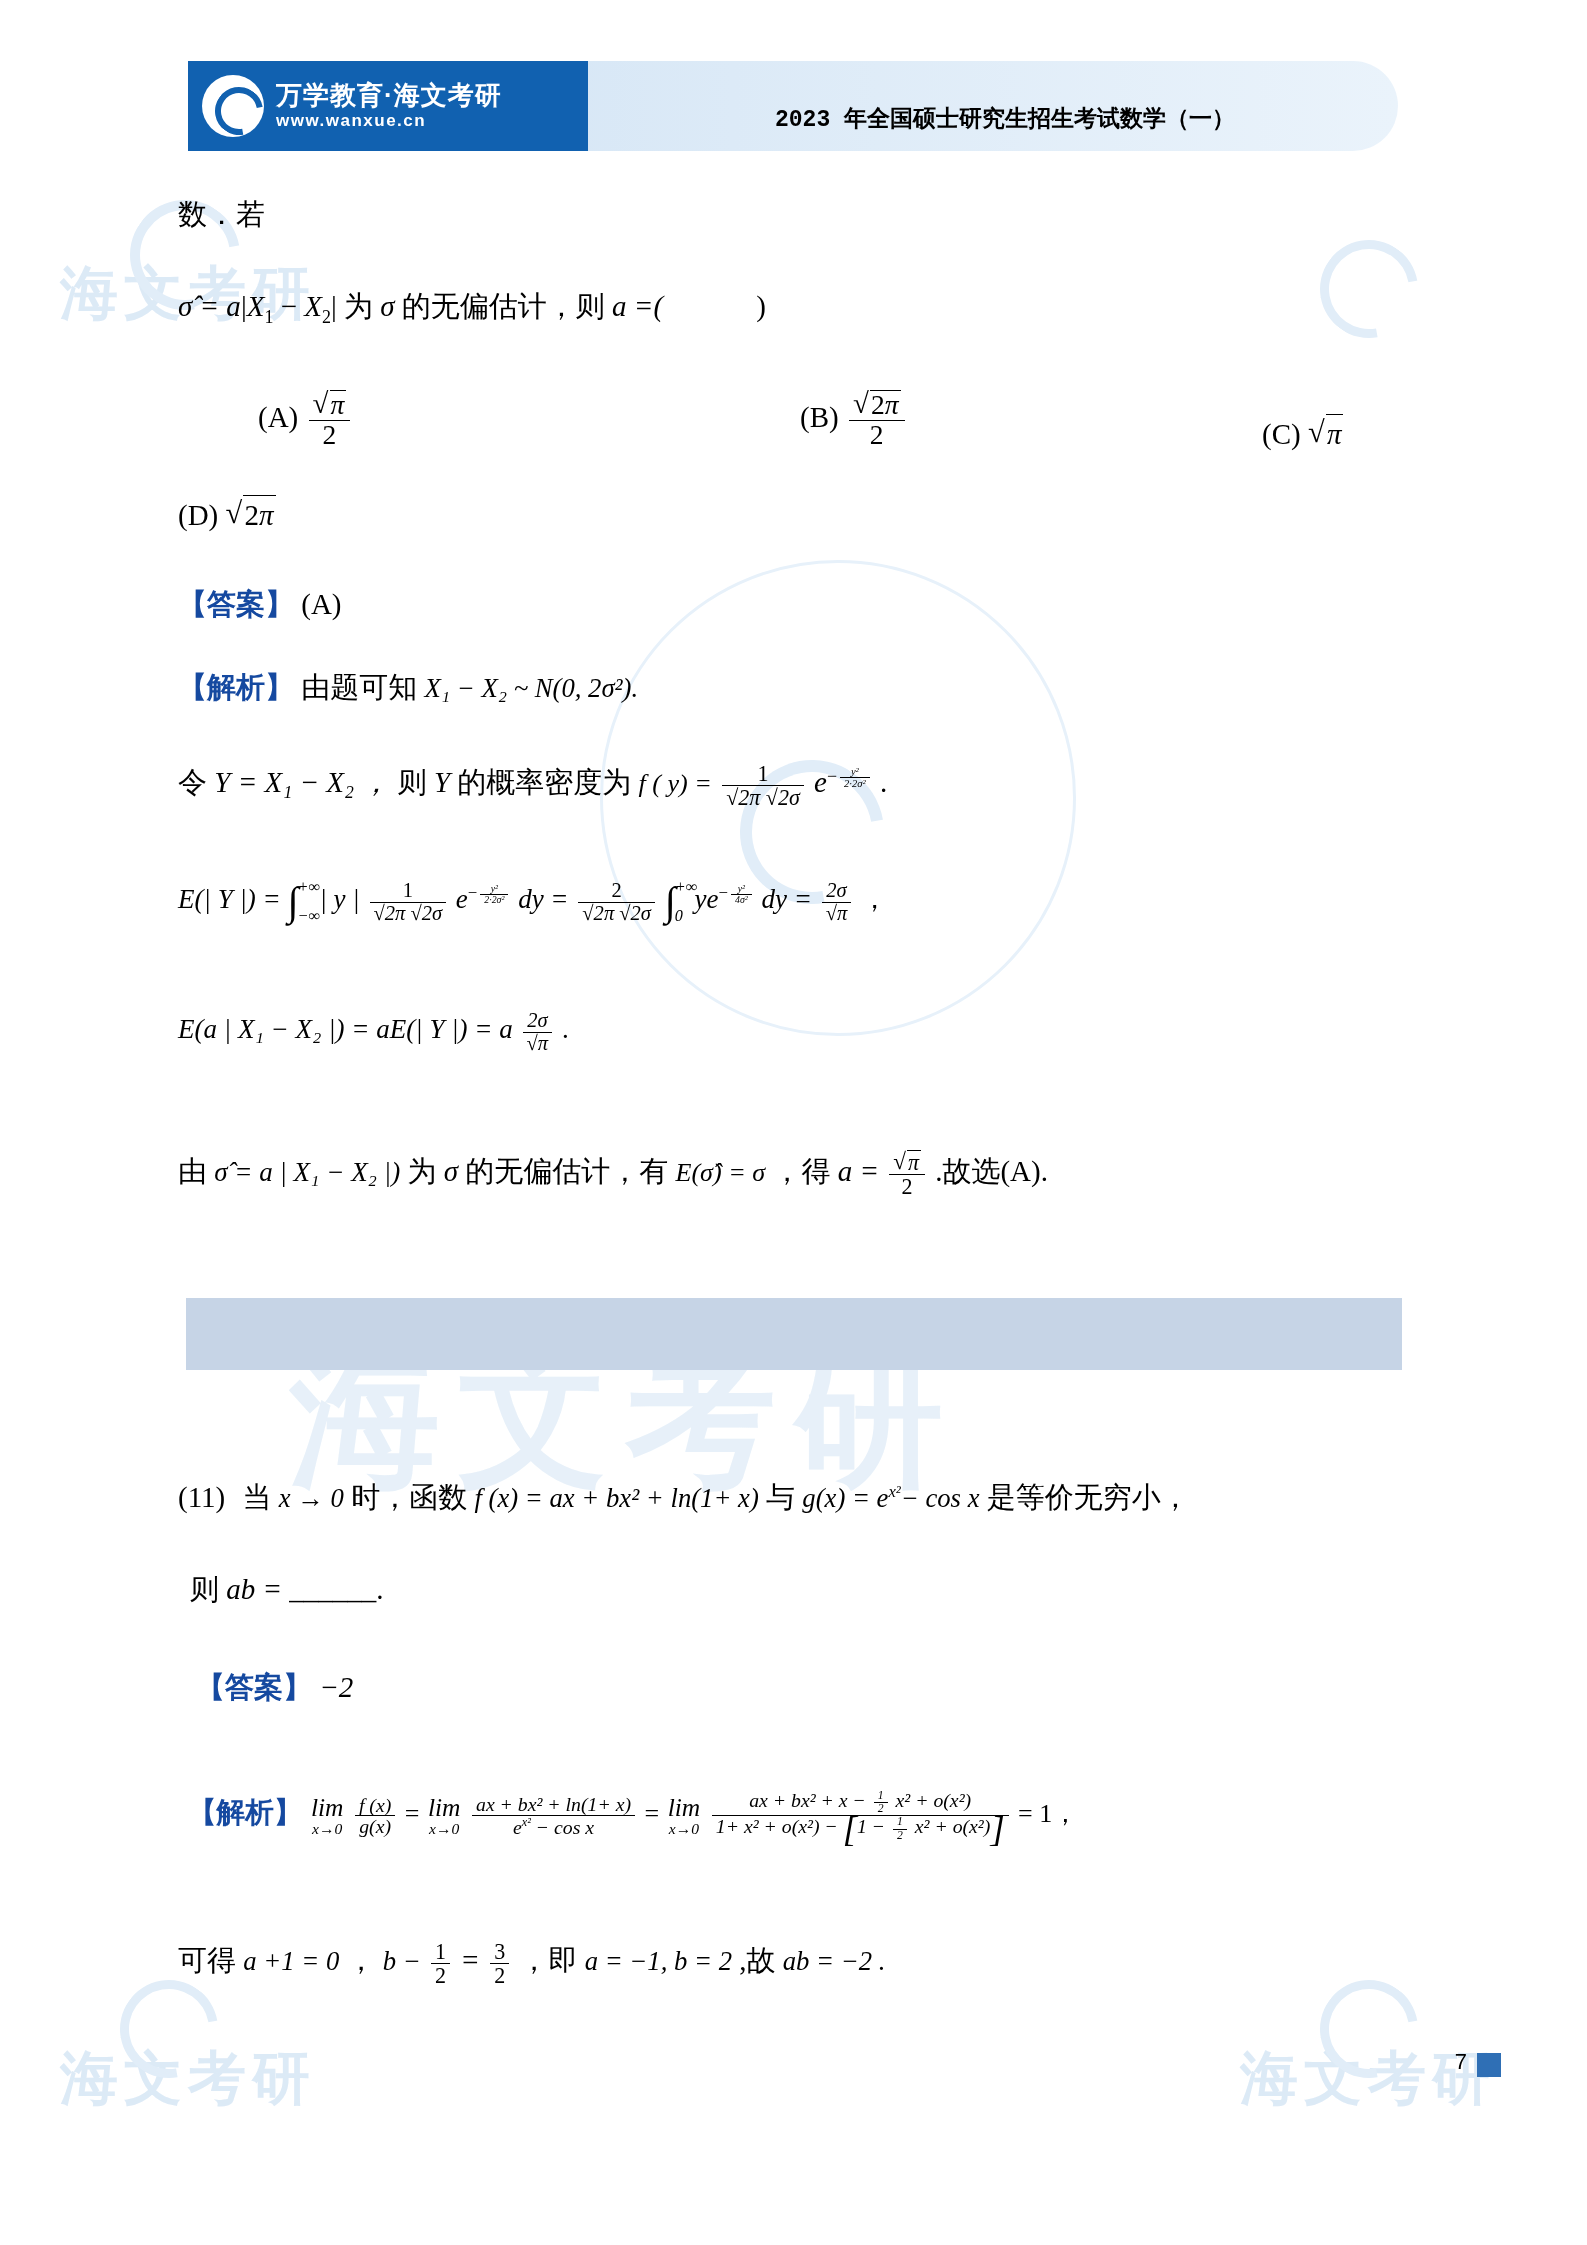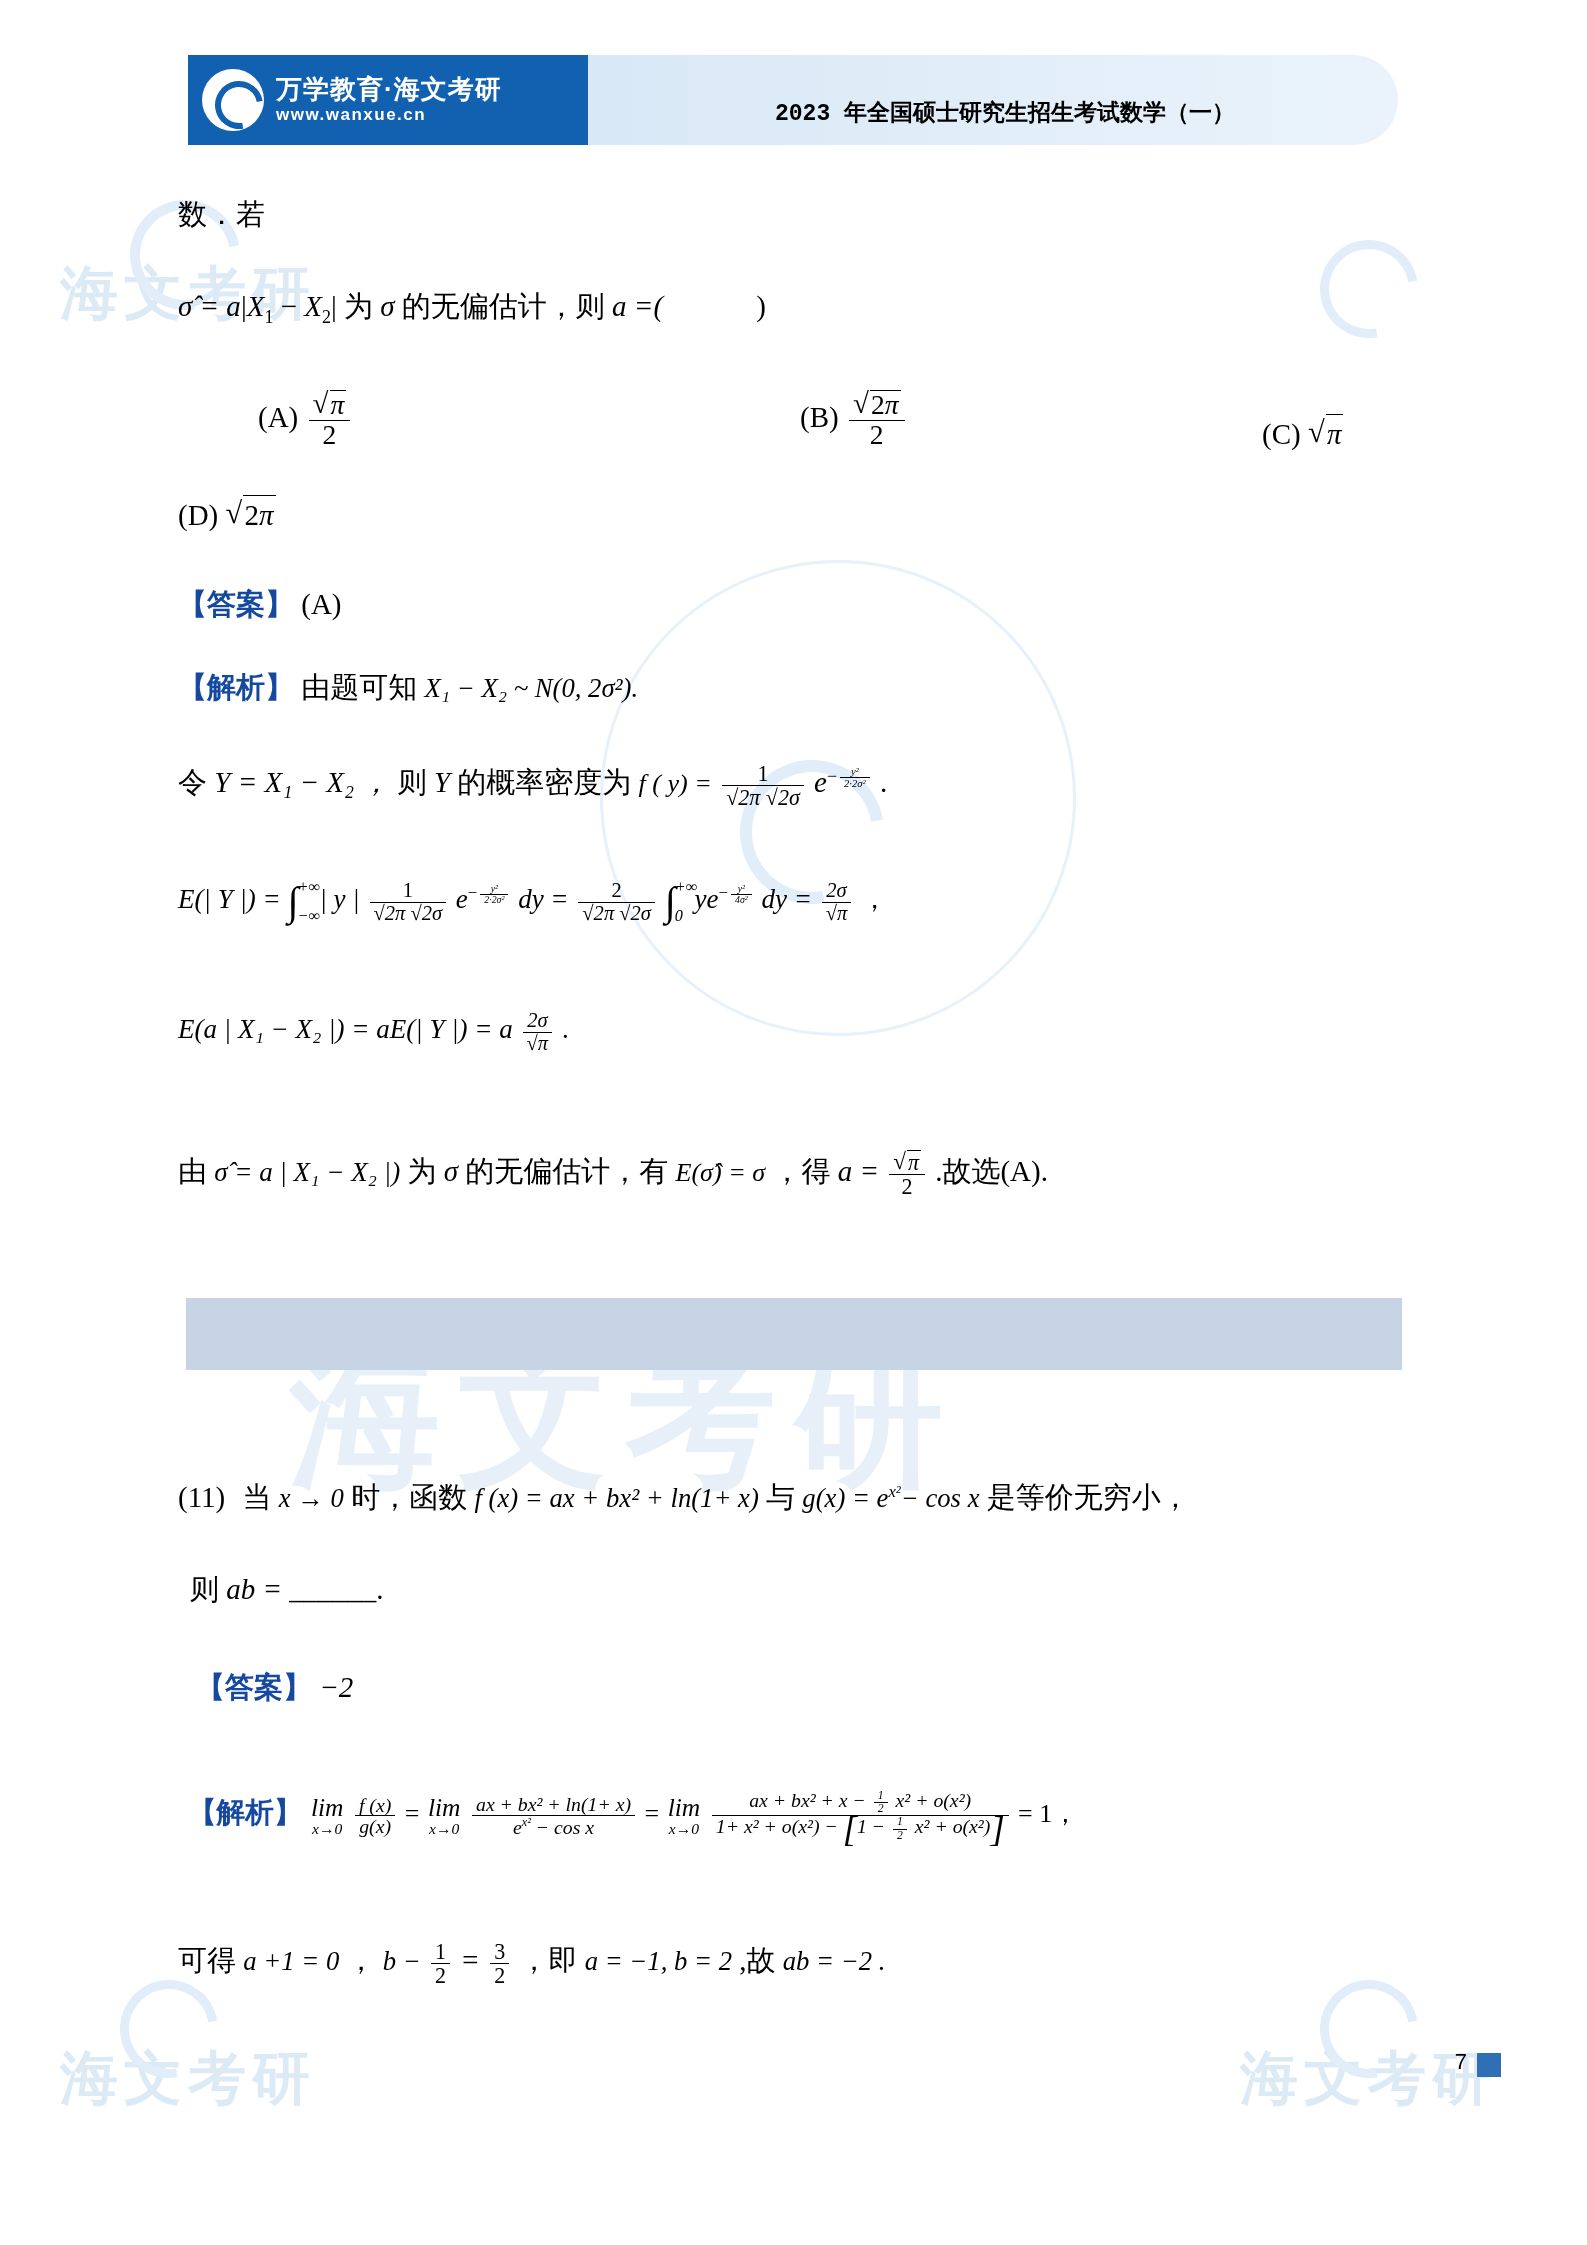--- a/index.html
+++ b/index.html
@@ -13,21 +13,21 @@
   }
   .page {
     position:relative;
     width:1587px; height:2245px;
     box-sizing:border-box;
   }
 
   
   .header {
     position:absolute;
-    left:0; top:55px;
+    left:0; top:61px;
     width:1587px; height:92px;
   }
   .header-bar {
     position:absolute;
     left:188px; top:0;
     width:1210px; height:90px;
     background:linear-gradient(90deg,#cfe2f4 0%, #dceaf7 45%, #eaf3fb 100%);
     border-radius:0 45px 45px 0;
   }
   .logo-box {

